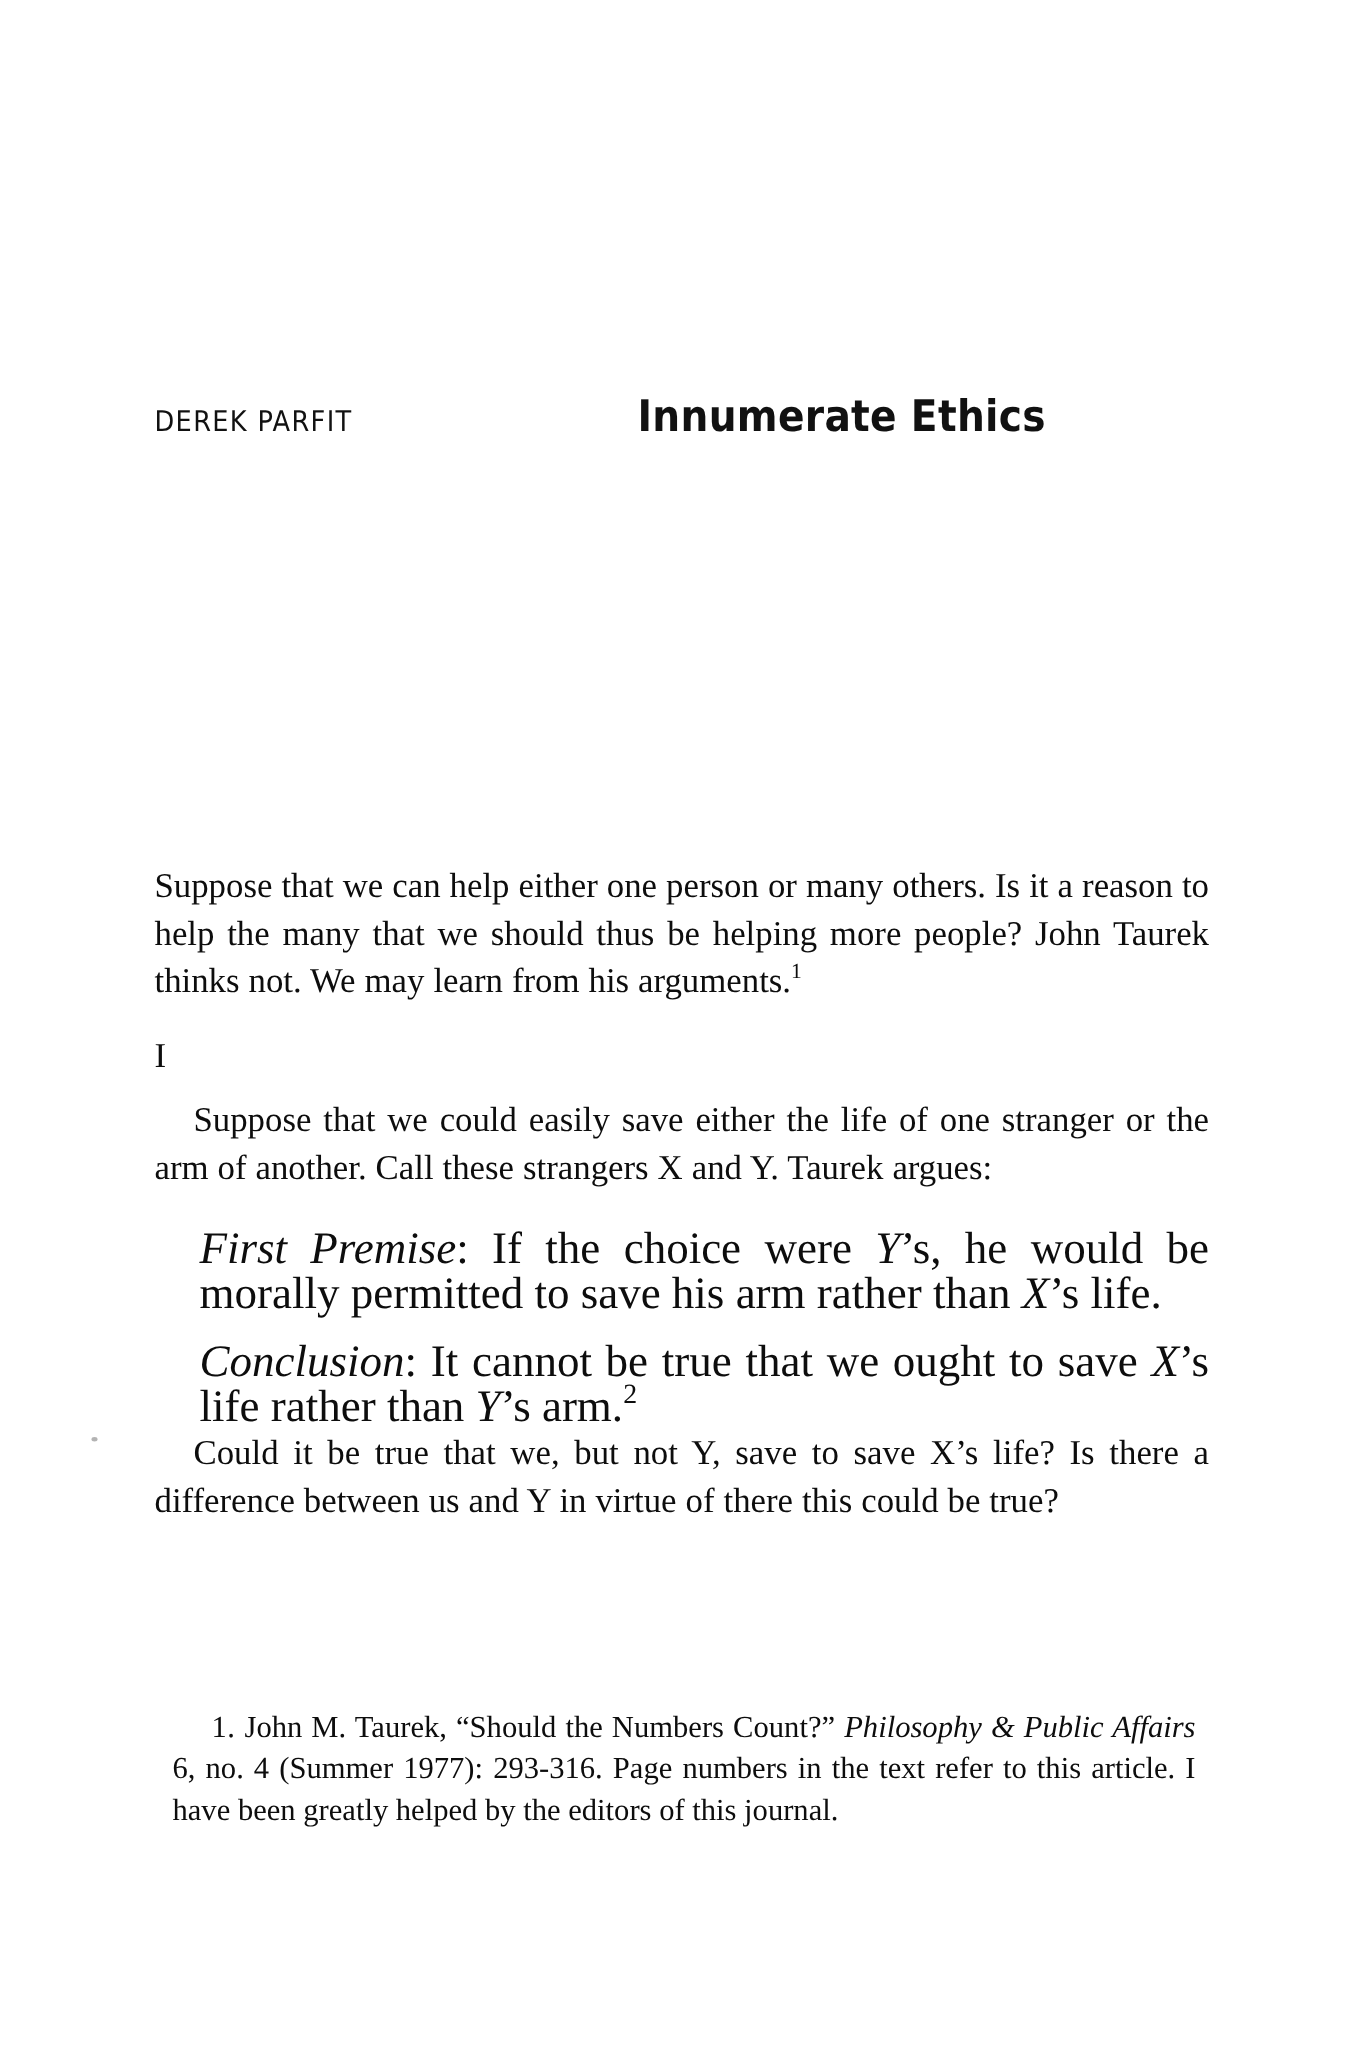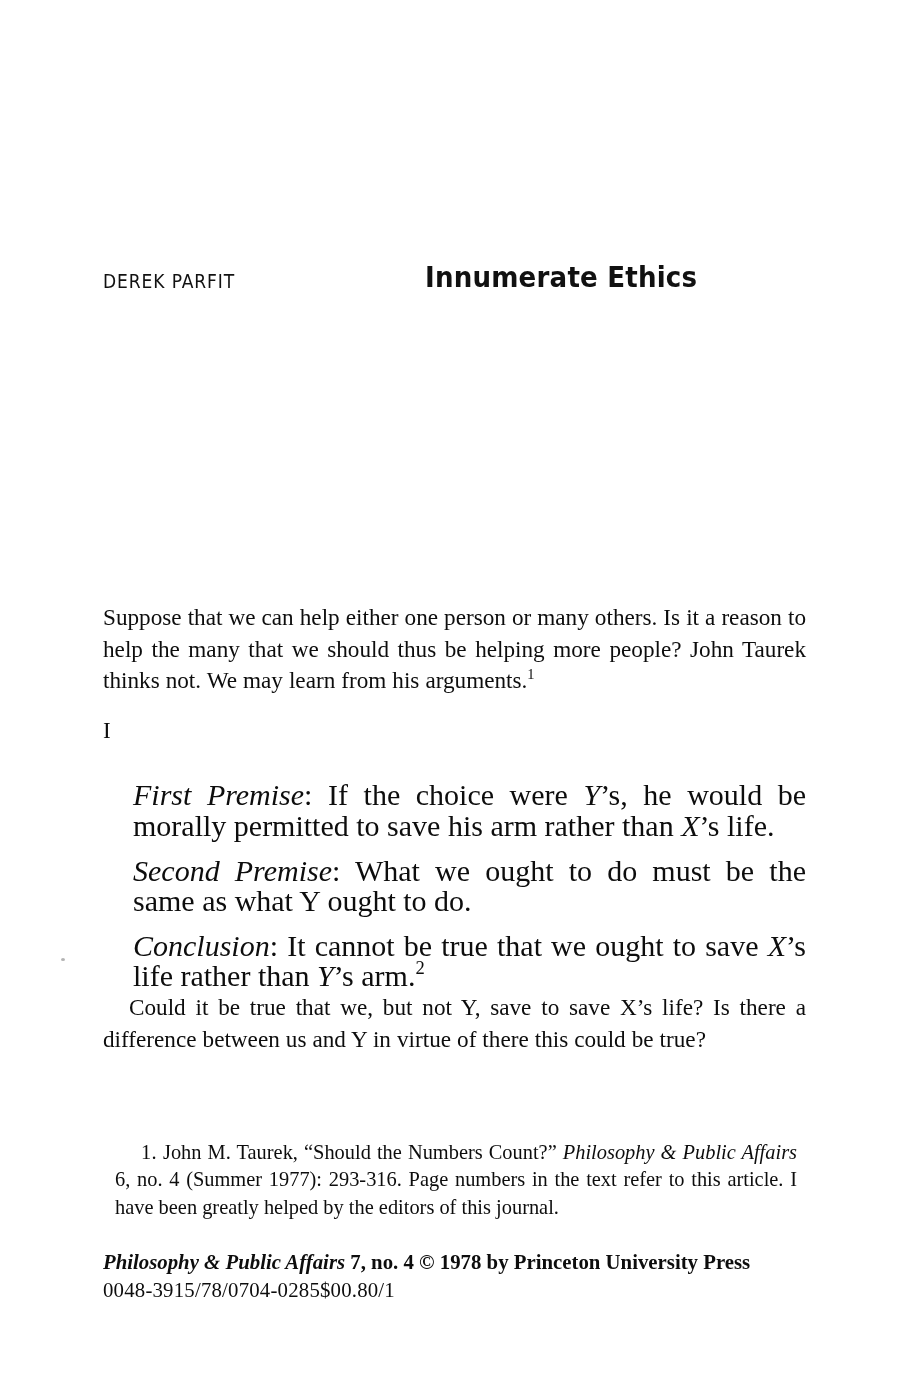--- a/index.html
+++ b/index.html
@@ -45,21 +45,21 @@
     font-weight: 700;
     letter-spacing: 0.2px;
     color: #111111;
     white-space: nowrap;
   }
 
   
   .text-column {
     position: absolute;
     left: 103px;
-    top: 602px;
+    top: 576px;
     width: 703px;
   }
 
   p.body-par {
     margin: 0;
     font-size: 23.2px;
     line-height: 31.6px;
     text-align: justify;
     text-justify: inter-word;
     word-spacing: 0.2px;
@@ -186,40 +186,36 @@
 
   <div class="scan-speck"></div>
 
   <div class="text-column">
 
     <p class="body-par"><span>Suppose that we can help either one person or many others. Is it a reason to help the many that we should thus be helping more people? John Taurek thinks not. We may learn from his arguments.</span><sup class="fn">1</sup></p>
 
     <div class="section-number">I</div>
 
 
+    <p class="body-par indent-first"><span>Suppose that we could easily save either the life of one stranger or the arm of another. Call these strangers </span><span class="var-up">X</span><span> and </span><span class="var-up">Y</span><span>. Taurek argues:</span></p>
 
     <div class="extract">
 
       <p><span class="lbl">First Premise</span><span>:</span><span> If the choice were </span><span class="var">Y</span><span>’s, he would be morally permitted to save his arm rather than </span><span class="var">X</span><span>’s life.</span></p>
 
-      <p><span class="lbl">Second Premise</span><span>:</span><span> What we ought to do must be the same as what </span><span class="var-up">Y</span><span> ought to do.</span></p>
 
       <p><span class="lbl">Conclusion</span><span>:</span><span> It cannot be true that we ought to save </span><span class="var">X</span><span>’s life rather than </span><span class="var">Y</span><span>’s arm.</span><sup class="fn">2</sup></p>
 
     </div>
 
     <p class="body-par indent-first after-extract"><span>Could it be true that we, but not </span><span class="var-up">Y</span><span>, save to save </span><span class="var-up">X</span><span>’s life? Is there a difference between us and </span><span class="var-up">Y</span><span> in virtue of there this could be true?</span></p>
 
   </div>
 
   <div class="footnotes">
 
     <p><span class="fn-num osf">1.</span><span> John M. Taurek, “Should the Numbers Count?” </span><span class="lbl">Philosophy &amp; Public Affairs</span><span> 6, no. 4 (Summer 1977): 293-316. Page numbers in the text refer to this article. I have been greatly helped by the editors of this journal.</span></p>
 
 
   </div>
 
-  <div class="imprint">
-    <p class="line1"><span class="jtitle">Philosophy &amp; Public Affairs</span><span class="rest"> 7, no. 4 © 1978 by Princeton University Press</span></p>
-    <p class="line2">0048-3915/78/0704-0285$00.80/1</p>
-  </div>
 
 </div>
 
 </body></html>

